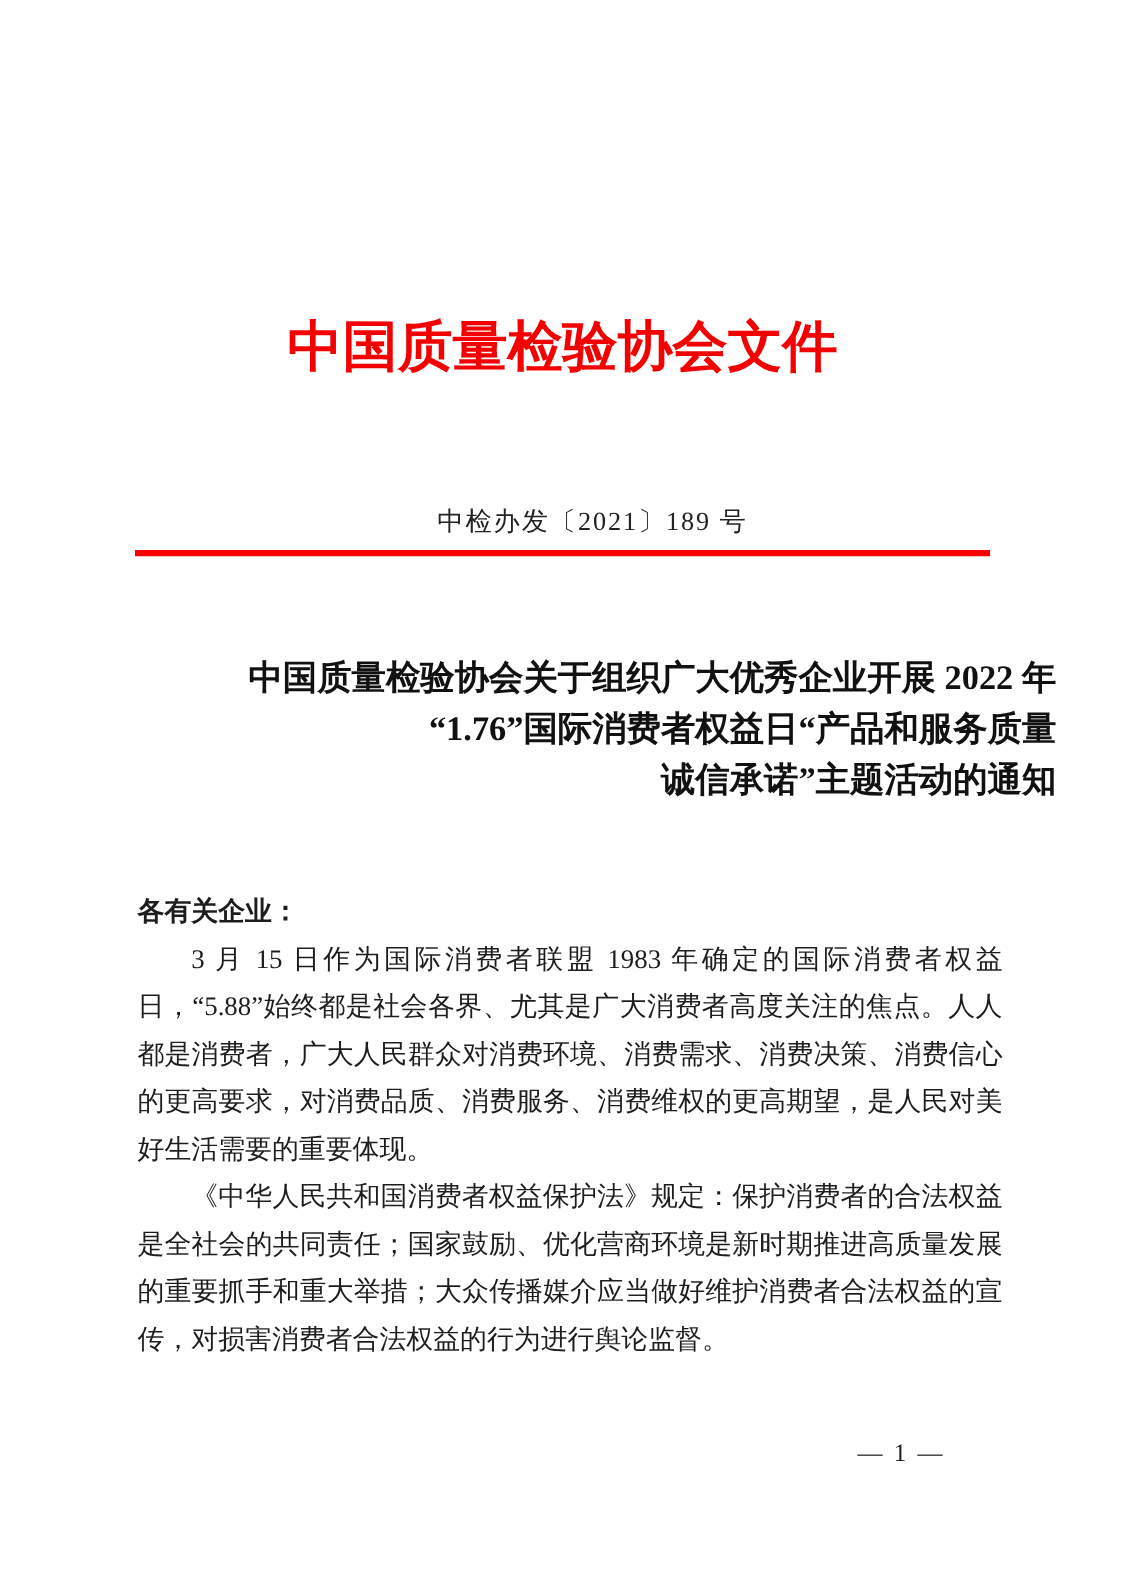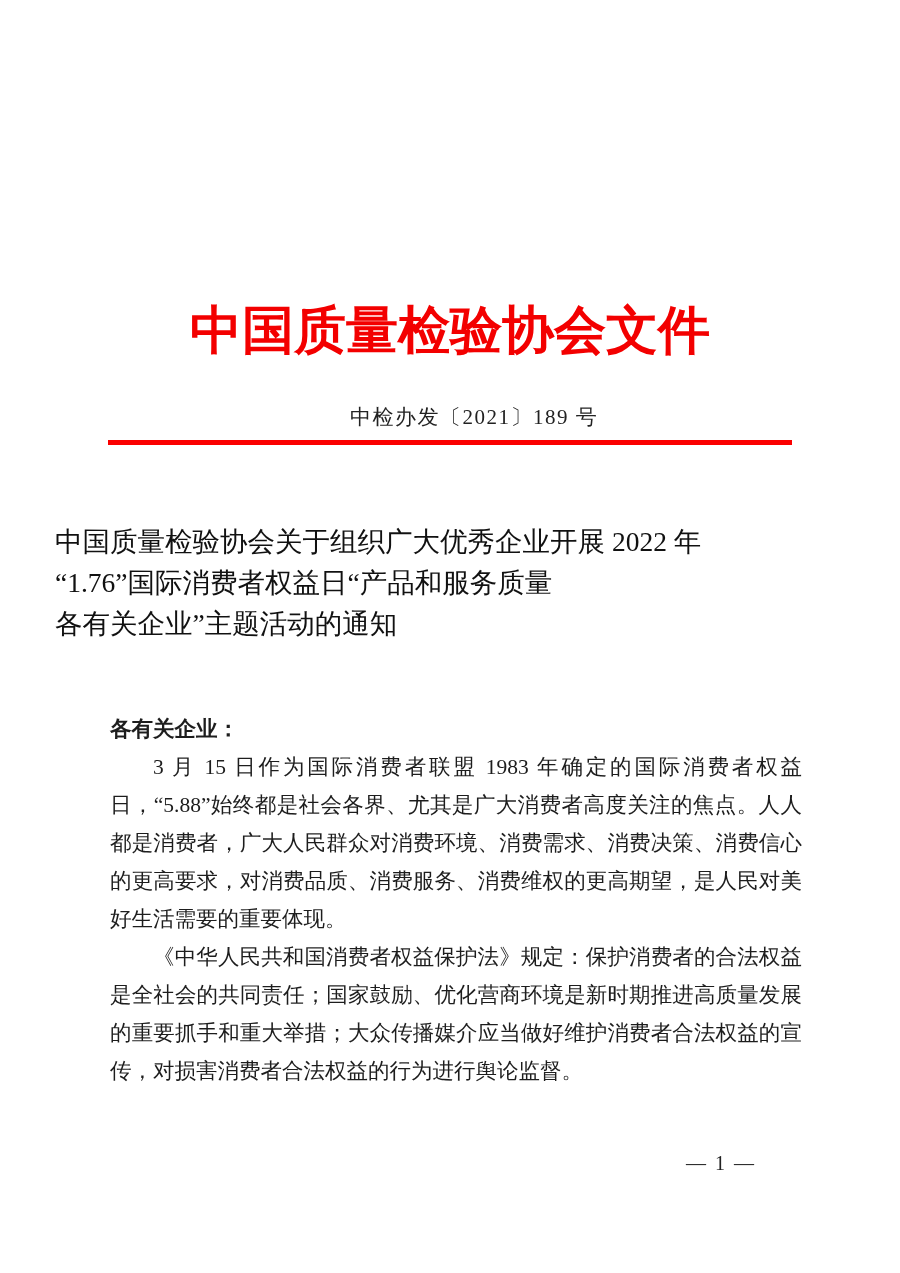--- a/index.html
+++ b/index.html
@@ -19,27 +19,26 @@
     position: absolute;
     inset: 0;
     background: #ffffff;
   }
   .org-title {
     position: absolute;
     top: 248px;
     left: 0;
     width: 100%;
     text-align: center;
-    font-size: 52px;
+    font-size: 44px;
     font-weight: bold;
     letter-spacing: 0px;
     color: #f30000;
     white-space: nowrap;
     font-family: "Liberation Serif", "DejaVu Serif", serif;
-    margin-top: 48px;
   }
   .doc-number {
     position: absolute;
     top: 403px;
     left: 0;
     width: 100%;
     text-align: center;
     font-size: 21px;
     letter-spacing: 1.5px;
     color: #222222;
@@ -51,23 +50,23 @@
     left: 108px;
     width: 684px;
     height: 5px;
     background: #fb0000;
   }
   .doc-title {
     position: absolute;
     top: 521px;
     left: 55px;
     width: 790px;
-    text-align: left;
+    text-align: right;
     font-size: 27.5px;
-    font-weight: normal;
+    font-weight: bold;
     line-height: 41px;
     color: #111111;
   }
   .body-text {
     position: absolute;
     top: 710px;
     left: 110px;
     width: 692px;
     font-size: 21.5px;
     line-height: 38px;
@@ -100,21 +99,21 @@
 
   <div class="org-title" style="color: rgb(243, 0, 0);">中国质量检验协会文件</div>
 
   <div class="doc-number">中检办发〔2021〕189 号</div>
 
   <div class="red-rule" style="background: rgb(251, 0, 0);"></div>
 
   <div class="doc-title">
     <div>中国质量检验协会关于组织广大优秀企业开展 2022 年</div>
     <div>“1.76”国际消费者权益日“产品和服务质量</div>
-    <div>各有关企业”主题活动的通知</div>
+    <div>诚信承诺”主题活动的通知</div>
   </div>
 
   <div class="body-text">
     <p class="salutation">各有关企业：</p>
     <p>3 月 15 日作为国际消费者联盟 1983 年确定的国际消费者权益日，“5.88”始终都是社会各界、尤其是广大消费者高度关注的焦点。人人都是消费者，广大人民群众对消费环境、消费需求、消费决策、消费信心的更高要求，对消费品质、消费服务、消费维权的更高期望，是人民对美好生活需要的重要体现。</p>
     <p>《中华人民共和国消费者权益保护法》规定：保护消费者的合法权益是全社会的共同责任；国家鼓励、优化营商环境是新时期推进高质量发展的重要抓手和重大举措；大众传播媒介应当做好维护消费者合法权益的宣传，对损害消费者合法权益的行为进行舆论监督。</p>
   </div>
 
   <div class="page-number">— 1 —</div>
 

